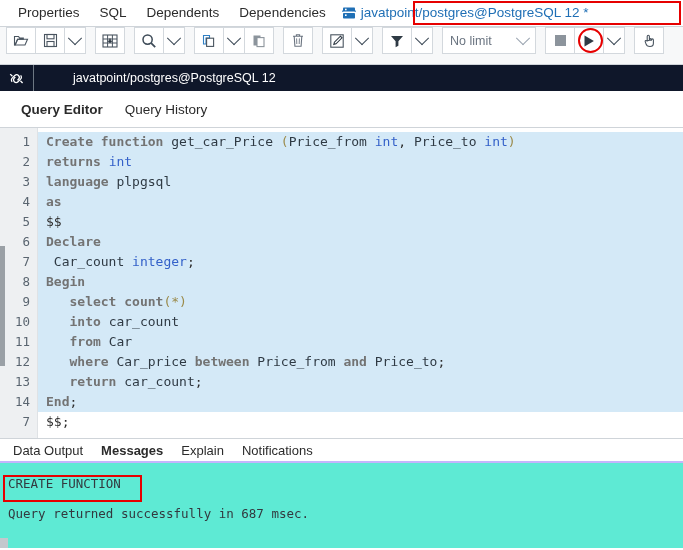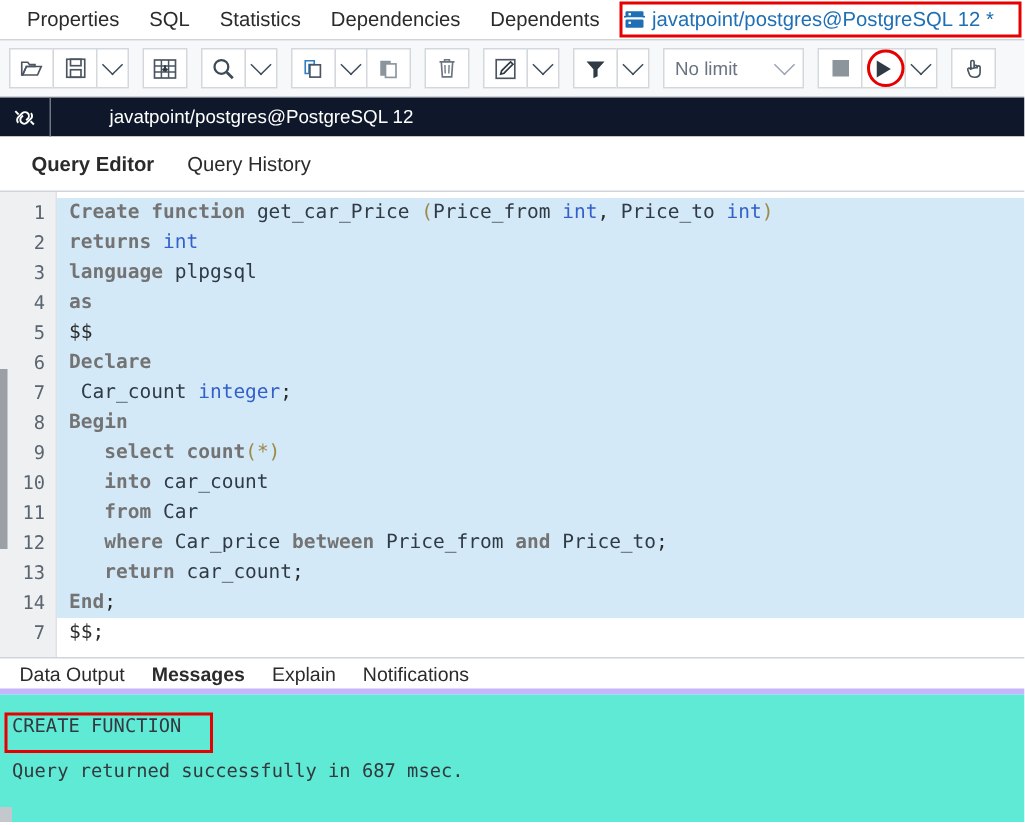--- a/index.html
+++ b/index.html
@@ -60,21 +60,21 @@
     display: inline-block;
   }
   .db-icon svg { display:block; }
 
   
   .toolbar {
     height: 38px;
     background: #f7f8f9;
     border-bottom: 1px solid #cfd4d9;
     display: flex;
-    align-items: center;
+    align-items: flex-start;
     padding: 0 6px;
     box-sizing: border-box;
     gap: 0px;
   }
   .tb-group {
     display: flex;
     align-items: center;
     margin-right: 9px;
   }
   .tb-btn {
@@ -223,21 +223,21 @@
   .code .ln.sel { background: #d4e9f7; }
   .kw { color: #737373; font-weight: bold; }
   .ty { color: #3461c9; }
   .pn { color: #9b8a4a; }
   .id { color: #2f3a44; }
 
   
   .out-tabbar {
     height: 24px;
     background: #ffffff;
-    border-bottom: 4px solid #c4b5fd;
+    border-bottom: 2px solid #c4b5fd;
     display: flex;
     align-items: center;
     padding-left: 4px;
     box-sizing: border-box;
   }
   .out-tab {
     font-size: 13px;
     color: #2b2b2b;
     padding: 0 9px;
     cursor: pointer;
@@ -275,23 +275,22 @@
     width: 8px; height: 10px;
     background: #c3c8cd;
   }
 </style>
 </head>
 <body>
 
 <div class="obj-tabbar">
   <div class="obj-tab">Properties</div>
   <div class="obj-tab">SQL</div>
-  <div class="obj-tab">Statistics</div>
+  <div class="obj-tab">Dependents</div>
   <div class="obj-tab">Dependencies</div>
-  <div class="obj-tab">Dependents</div>
   <div class="obj-tab active-conn">
     <span class="db-icon">
       <svg width="14" height="14" viewBox="0 0 14 14">
         <rect x="1" y="1.5" width="12" height="4" rx="0.8" fill="#1f6fb5"></rect>
         <rect x="1" y="7" width="12" height="5.5" rx="0.8" fill="#1f6fb5"></rect>
         <rect x="3" y="2.7" width="1.6" height="1.6" fill="#ffffff"></rect>
         <rect x="3" y="8.4" width="1.6" height="1.6" fill="#ffffff"></rect>
         <rect x="12.4" y="4.6" width="1.6" height="1.1" fill="#1f6fb5"></rect>
         <rect x="0" y="4.6" width="1.6" height="1.1" fill="#1f6fb5"></rect>
       </svg>

